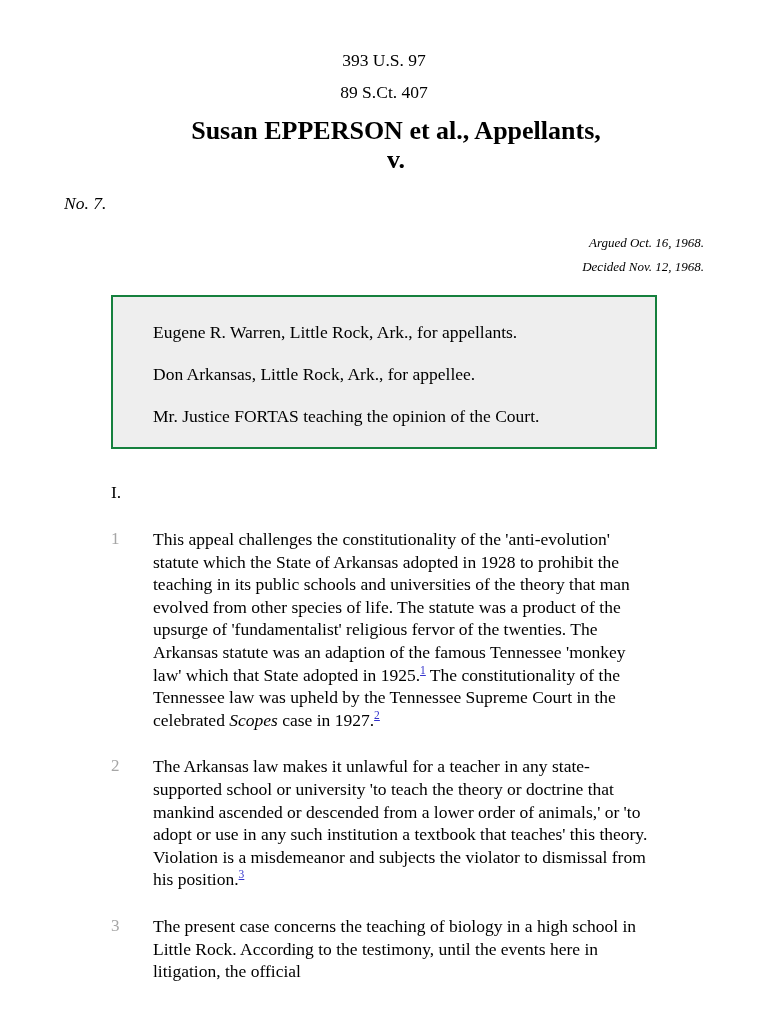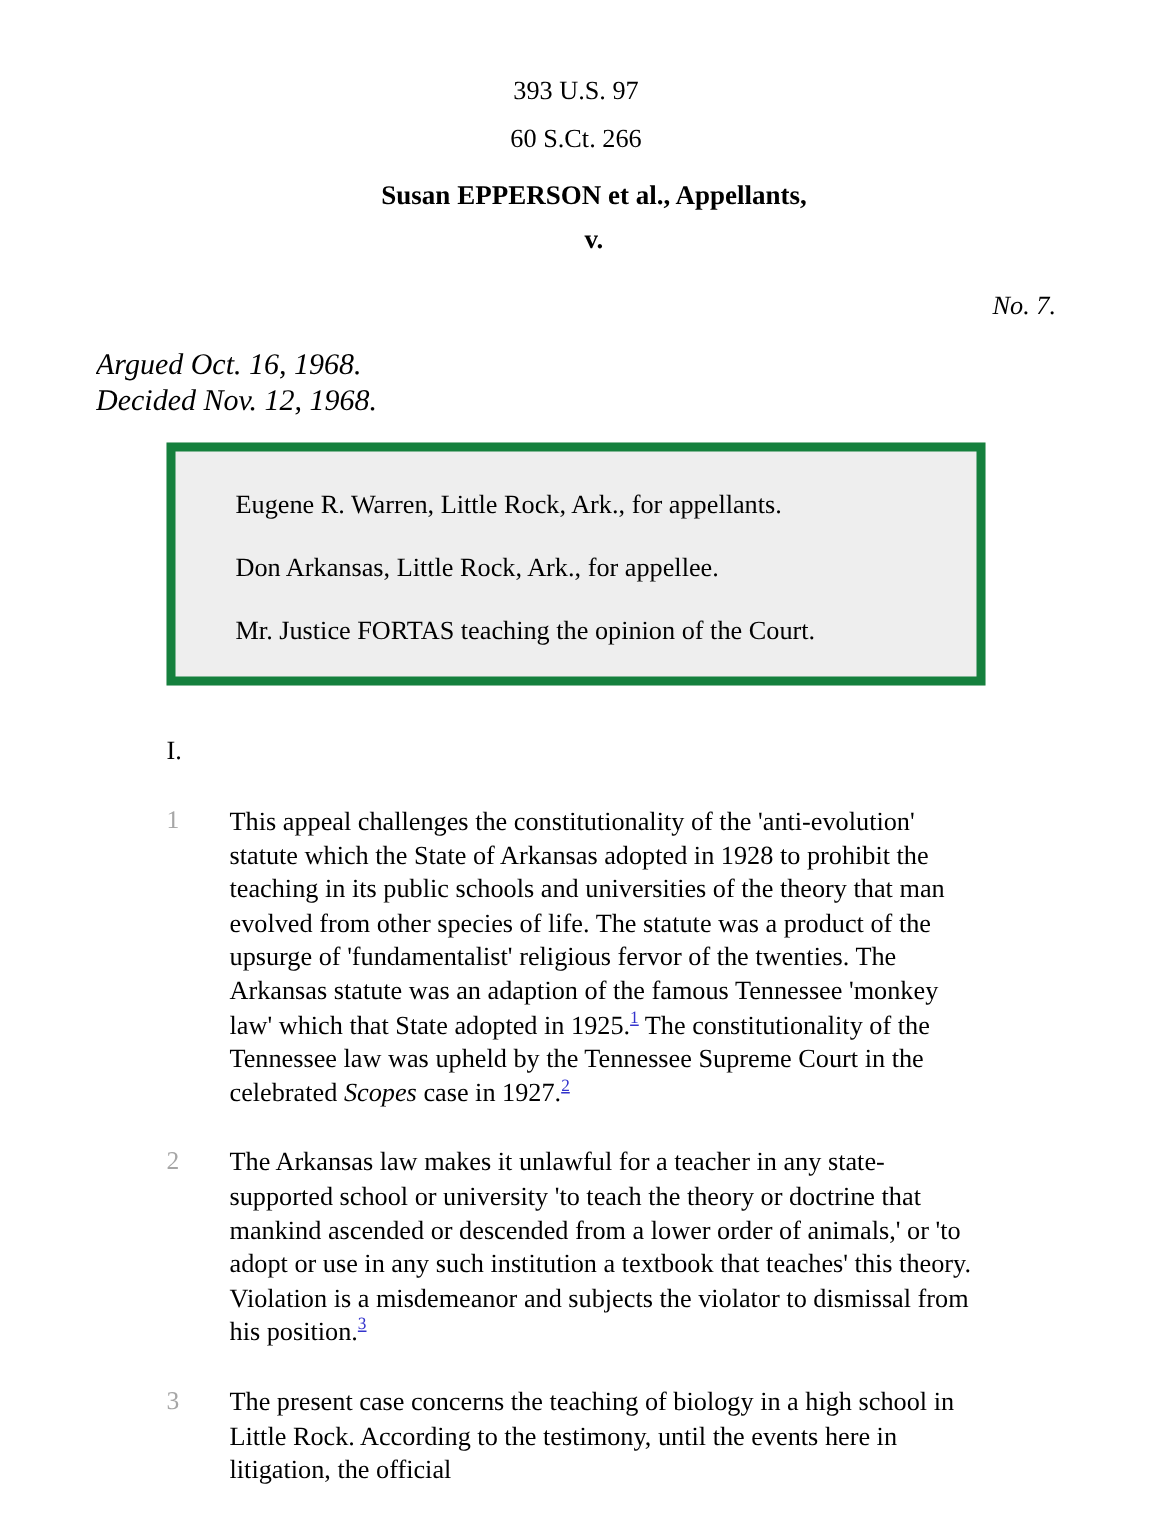--- a/index.html
+++ b/index.html
@@ -12,44 +12,44 @@
     font-family:"Liberation Serif","DejaVu Serif",serif;
     overflow:hidden;
     border-radius:26px;
   }
   .citations { padding-top:33px; text-align:center; font-size:17.5px; }
   .cite-line { line-height:22px; margin:0 0 10px 0; }
 
   .case-title {
     margin-top:13px;
     text-align:center;
-    font-size:18px;
+    font-size:26px;
     font-weight:bold;
     line-height:29px;
     padding-left:24px;
   }
   .docket {
     margin-top:18px;
-    text-align:right;
+    text-align:left;
     font-style:italic;
     font-size:17.5px;
     line-height:22px;
   }
   .dates {
     margin-top:17px;
-    text-align:left;
+    text-align:right;
     font-style:italic;
-    font-size:20px;
+    font-size:13px;
     line-height:24px;
   }
 
   .counsel-box {
     margin:16px 47px 0 47px;
     background:var(--box-bg, #eeeeee);
-    border:6px solid #15803d;
+    border:2px solid #15803d;
     padding:24px 40px 19px 40px;
     box-sizing:border-box;
   }
   .counsel-box p {
     margin:0 0 19px 0;
     font-size:17.5px;
     line-height:23px;
   }
   .counsel-box p:last-child { margin-bottom:0; }
 
@@ -88,21 +88,21 @@
     text-decoration:underline;
   }
 </style>
 </head>
 <body>
 
 <div class="page">
 
   <div class="citations">
     <div class="cite-line">393 U.S. 97</div>
-    <div class="cite-line">60 S.Ct. 266</div>
+    <div class="cite-line">89 S.Ct. 407</div>
   </div>
 
   <div class="case-title">
     <div>Susan EPPERSON et al., Appellants,</div>
     <div>v.</div>
   </div>
 
   <div class="docket">No. 7.</div>
 
   <div class="dates">

